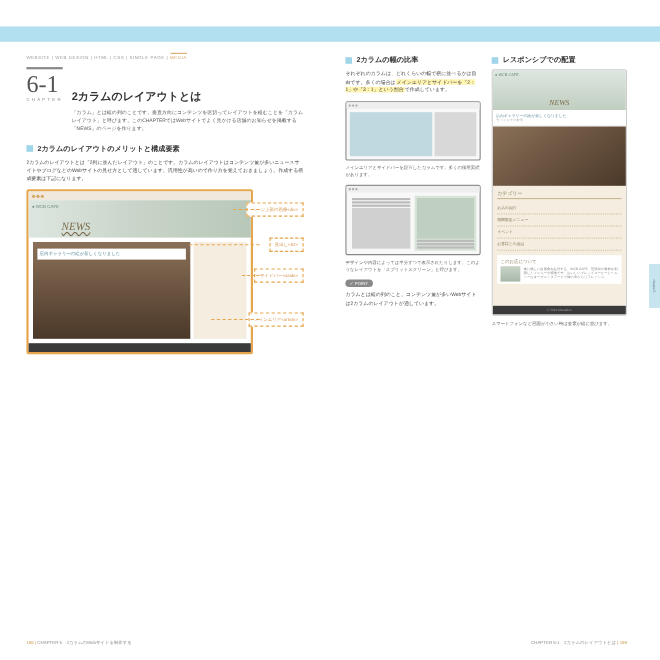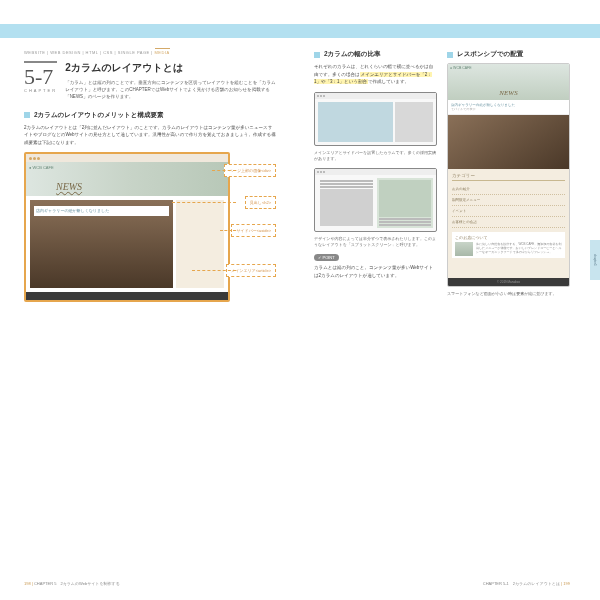--- a/index.html
+++ b/index.html
@@ -19,21 +19,21 @@
 
 .top-band { position: absolute; top: 24px; left: 0; right: 0; height: 14px; background: #b3e0f0; }
 
 .breadcrumb { font-size: 4px; color: #999; letter-spacing: 0.5px; margin-bottom: 6px; }
 .breadcrumb .active { color: #d4a968; border-top: 1px solid #d4a968; padding-top: 1px; }
 
 .chapter-head { display: flex; gap: 8px; margin-bottom: 10px; }
 .chapter-num { font-family: serif; font-size: 22px; font-weight: 300; line-height: 0.9; color: #555; border-top: 2px solid #888; padding-top: 4px; }
 .chapter-label { font-size: 4px; letter-spacing: 2px; color: #888; margin-top: 1px; }
 .head-right { flex: 1; }
-.title { font-size: 10px; font-weight: 600; margin-bottom: 4px; }
+.title { font-size: 10px; font-weight: 600; margin-bottom: 4px; margin-top: 20px; }
 .lead { font-size: 4.5px; line-height: 1.6; color: #555; }
 
 .section-bar { display: flex; align-items: center; gap: 4px; margin: 10px 0 4px 0; }
 .section-bar::before { content: ""; width: 6px; height: 6px; background: #9fd5e8; }
 .section-title { font-size: 6.5px; font-weight: 600; }
 .section-body { font-size: 4.5px; line-height: 1.7; color: #444; margin-bottom: 6px; }
 
 .highlight-yellow { background: #fff4b0; padding: 0 1px; }
 
 .mockup { border: 2px solid #e6a64d; border-radius: 2px; position: relative; background: #fff; }
@@ -111,21 +111,21 @@
       <span>WEBSITE</span> |
       <span>WEB DESIGN</span> |
       <span>HTML</span> |
       <span>CSS</span> |
       <span>SINGLE PAGE</span> |
       <span class="active">MEDIA</span>
     </div>
 
     <div class="chapter-head">
       <div>
-        <div class="chapter-num">5-7</div>
+        <div class="chapter-num">6-1</div>
         <div class="chapter-label">CHAPTER</div>
       </div>
       <div class="head-right">
         <div class="title">2カラムのレイアウトとは</div>
         <div class="lead">「カラム」とは縦の列のことです。垂直方向にコンテンツを区切ってレイアウトを組むことを「カラムレイアウト」と呼びます。このCHAPTERではWebサイトでよく見かける店舗のお知らせを掲載する「NEWS」のページを作ります。</div>
       </div>
     </div>
 
     <div class="section-bar">
       <span class="section-title">2カラムのレイアウトのメリットと構成要素</span>

